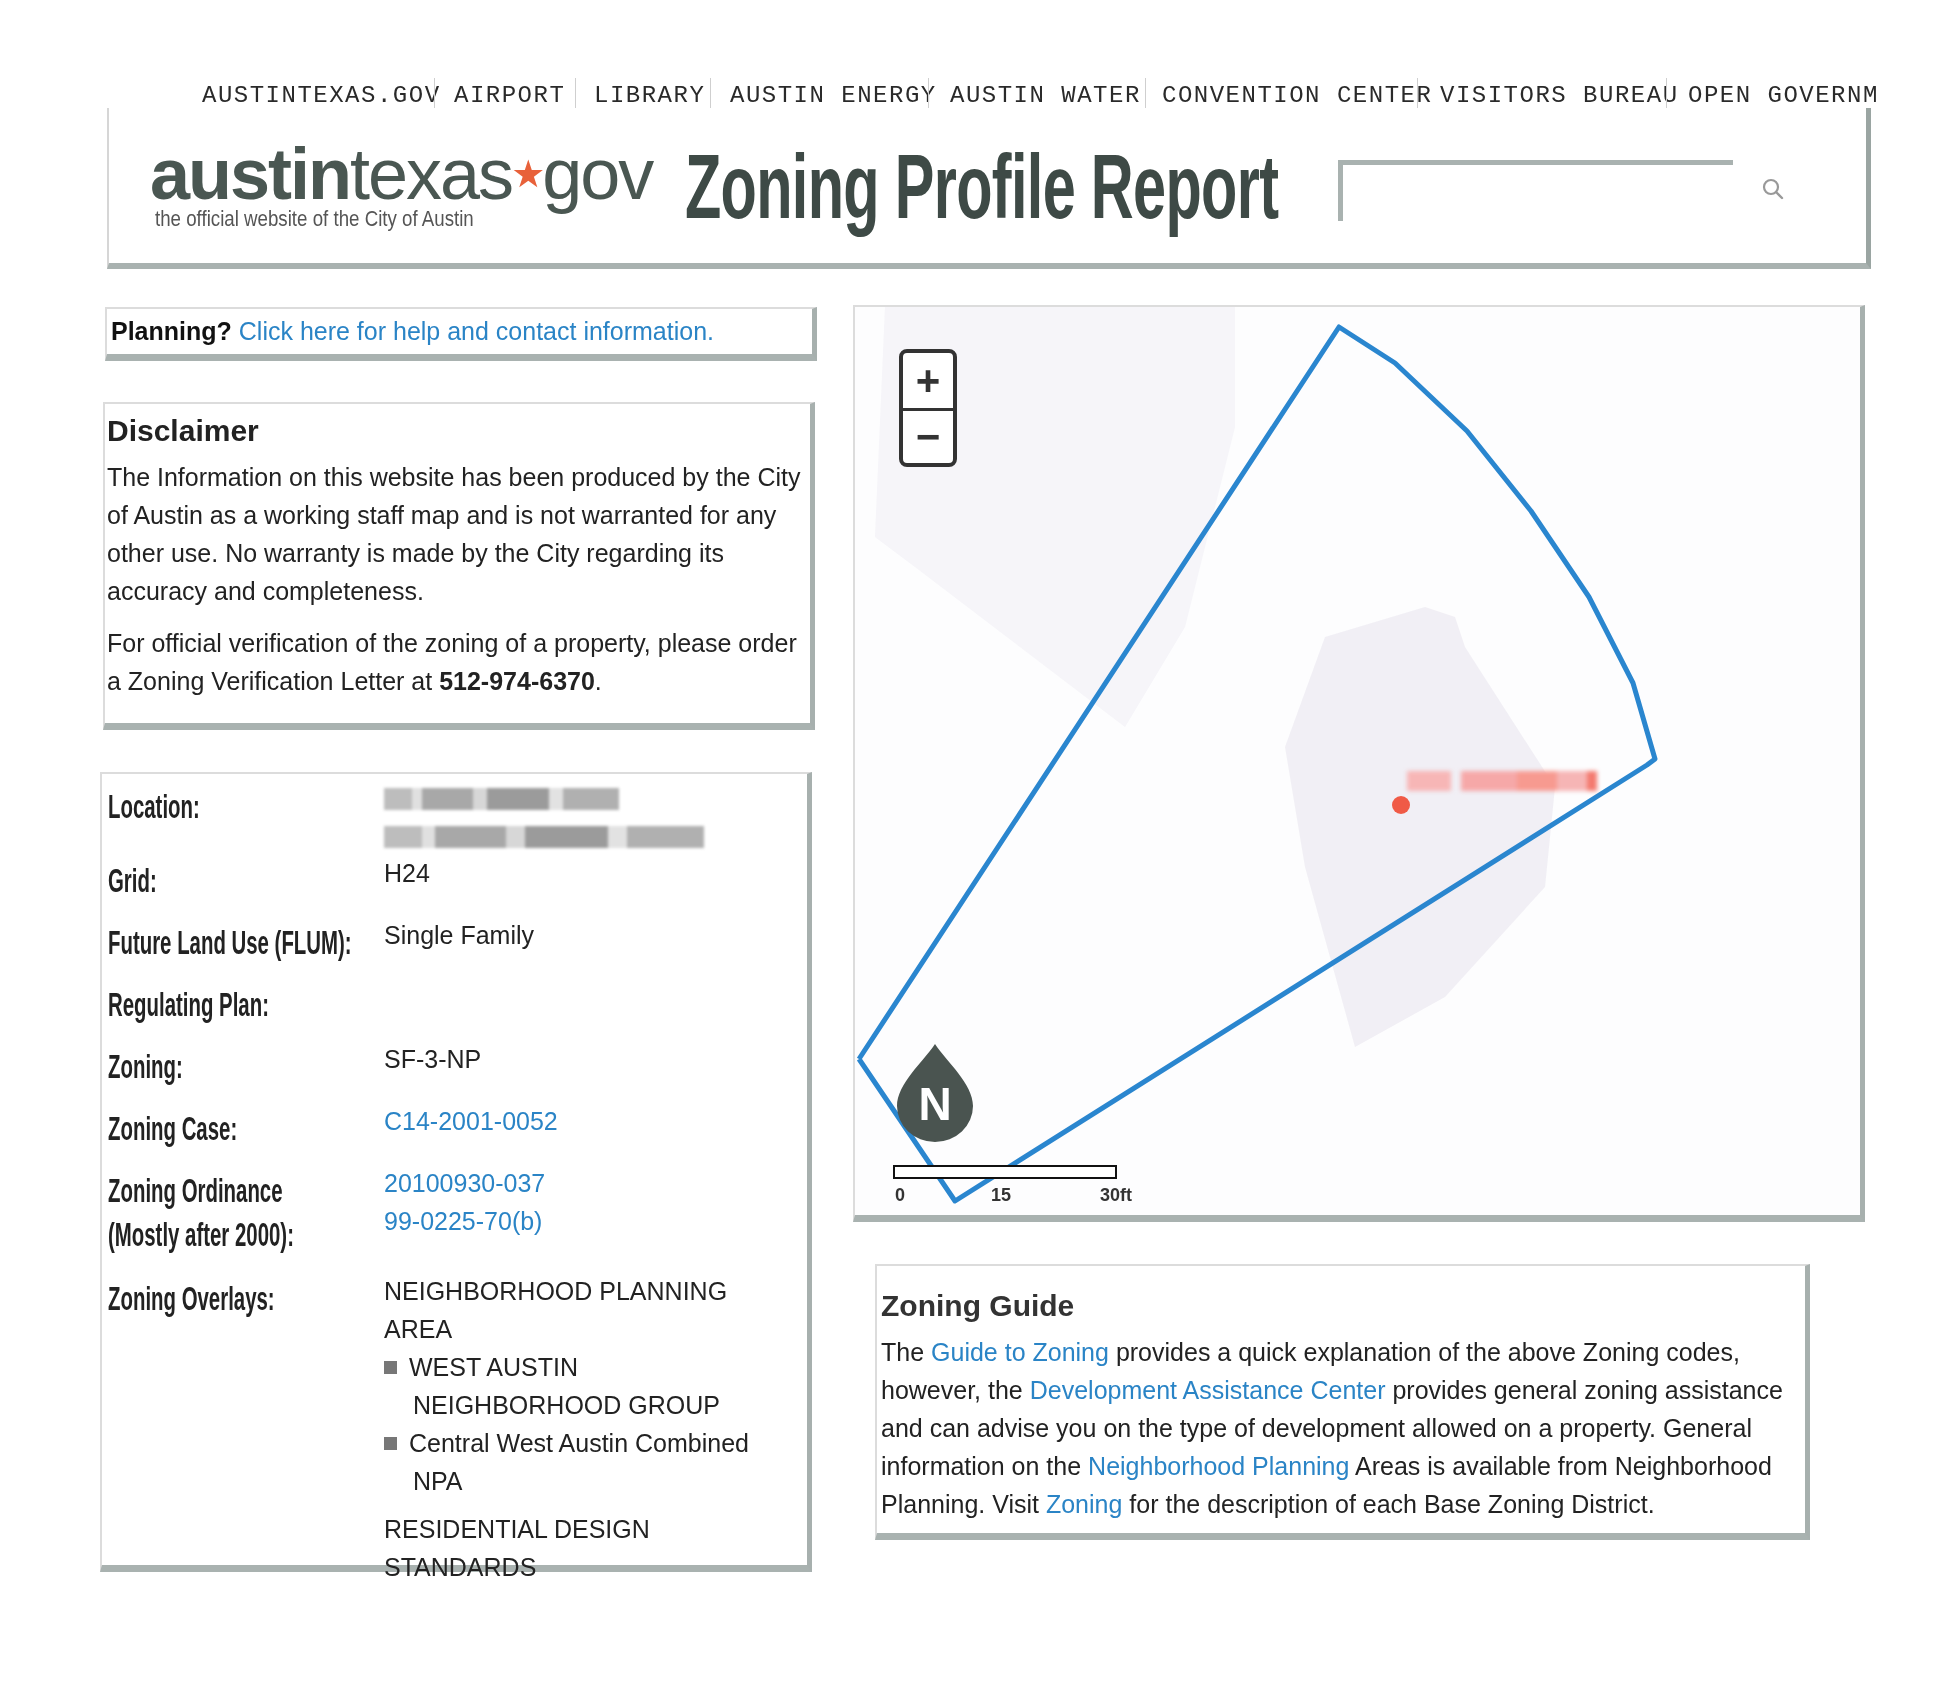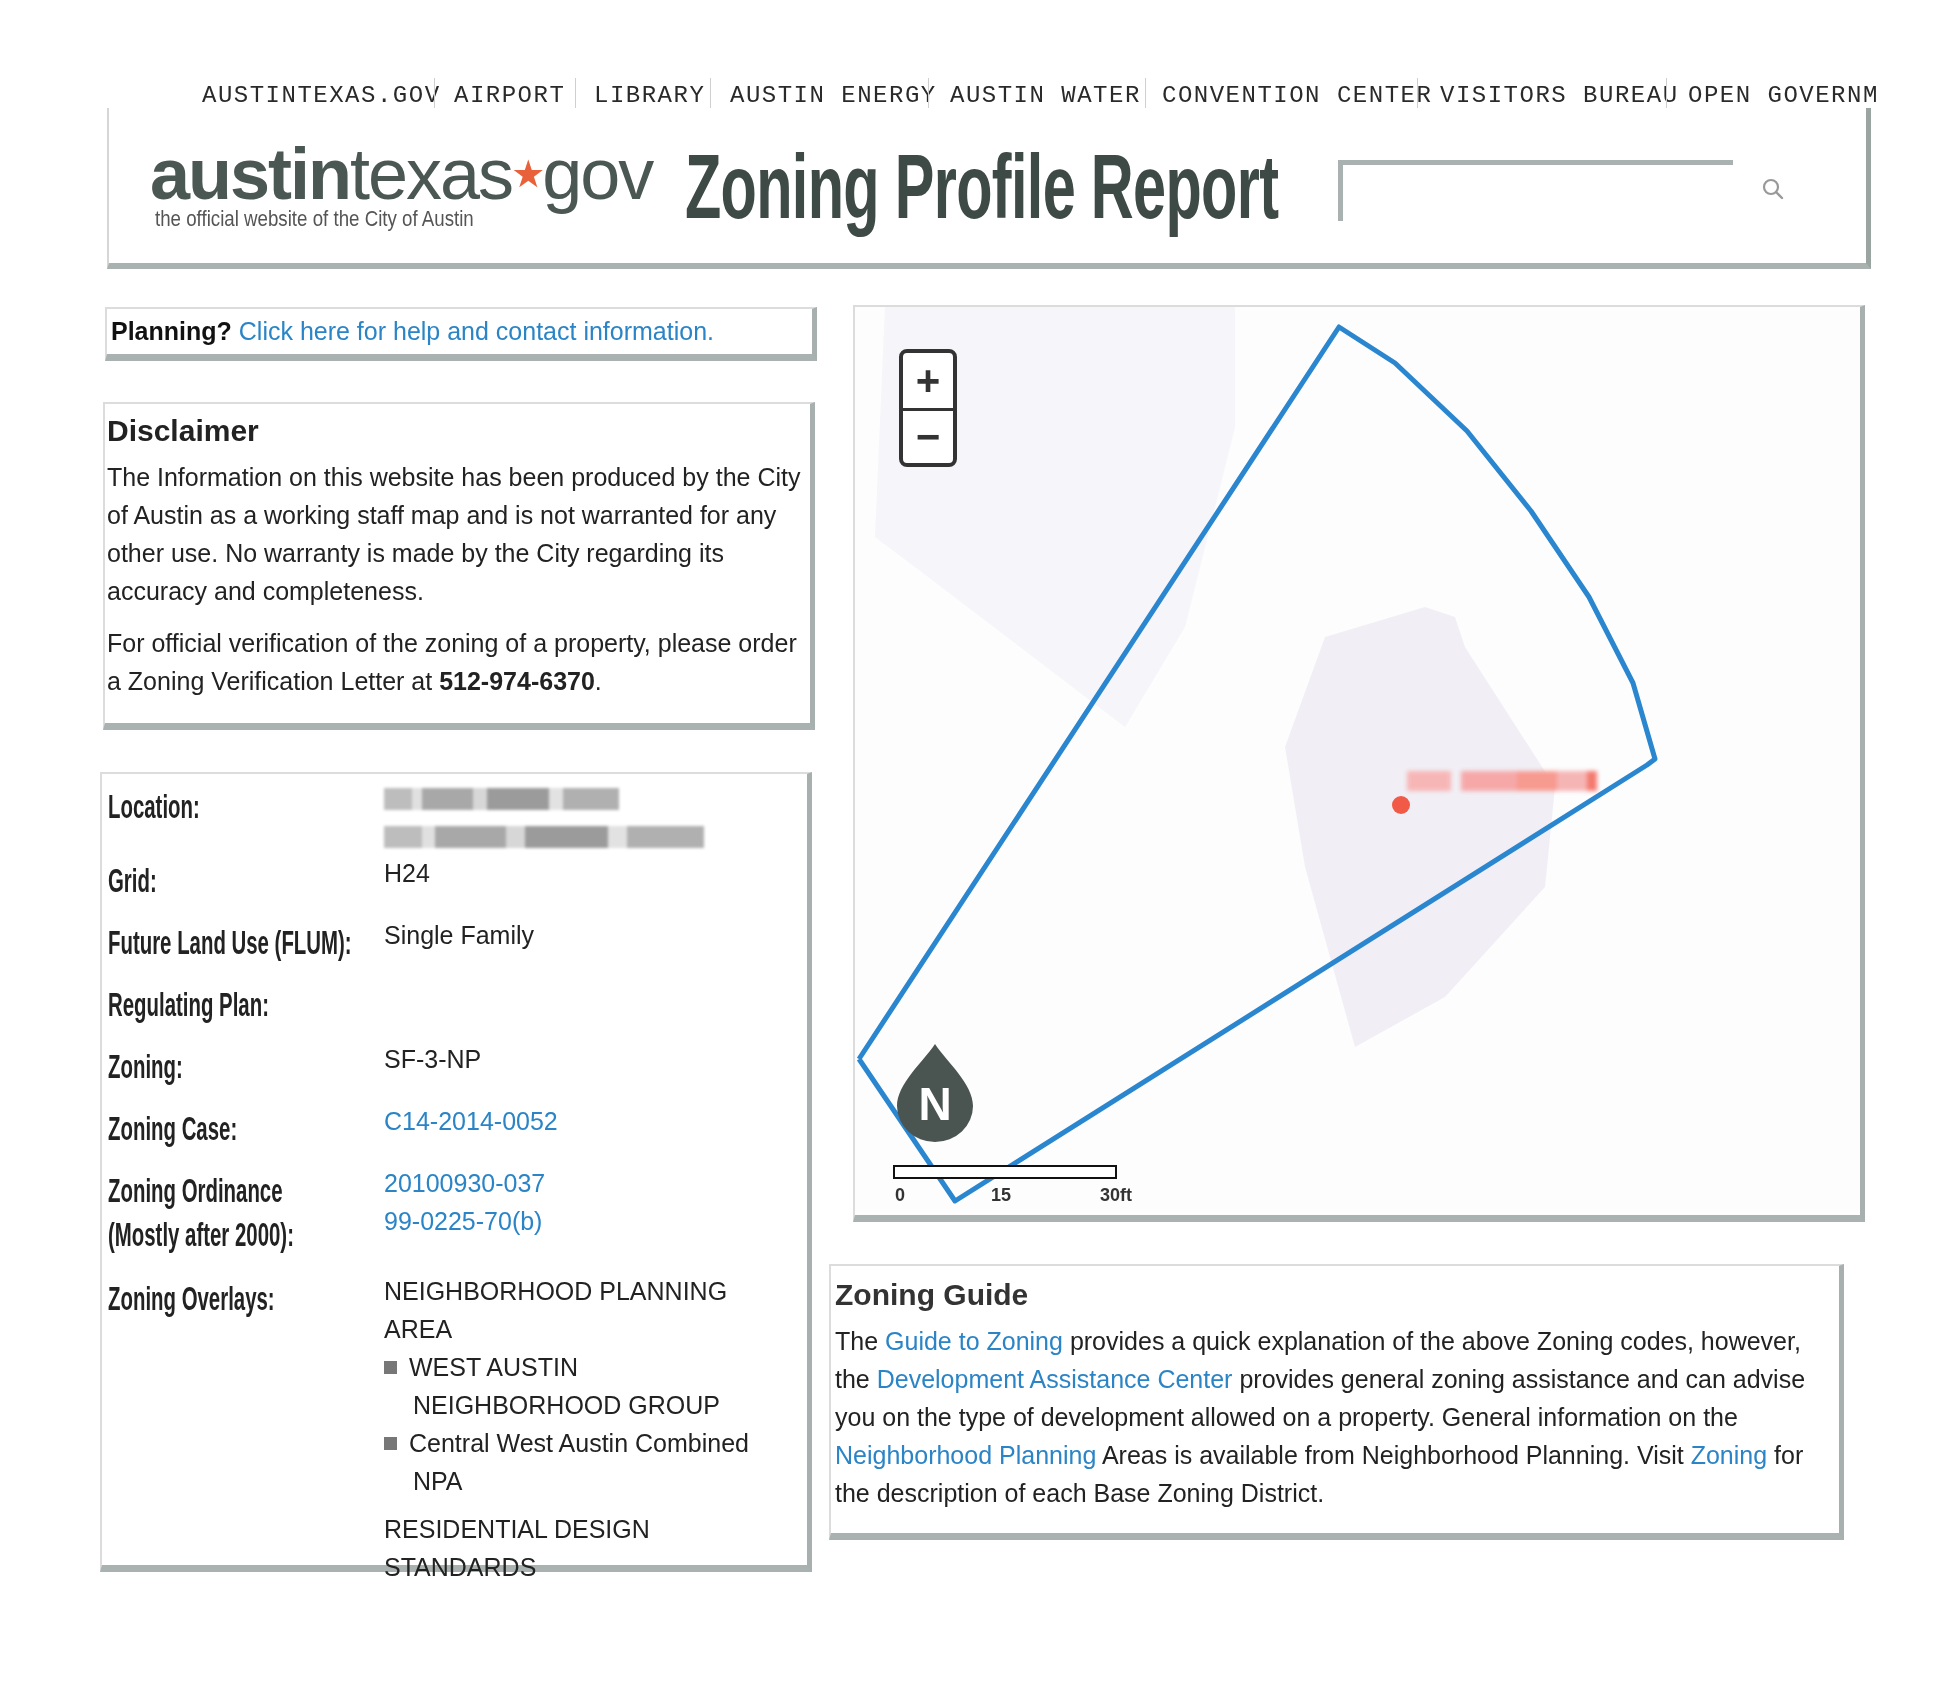--- a/index.html
+++ b/index.html
@@ -41,21 +41,21 @@
   .zoom-ctrl { position:absolute; left:44px; top:42px; width:58px; height:118px; border:4px solid #333; border-radius:8px; background:#fff; box-sizing:border-box; }
   .zoom-btn { position:absolute; left:0; width:50px; height:55px; display:flex; align-items:center; justify-content:center; font-size:42px; font-weight:bold; color:#333; line-height:1; cursor:pointer; }
   .zoom-in { top:0; border-bottom:3px solid #333; }
   .zoom-out { top:56px; }
   .north { position:absolute; left:40px; top:735px; width:80px; height:100px; }
   .scalebar { position:absolute; left:38px; top:858px; width:224px; height:14px; border:2px solid #111; background:#fff; box-sizing:border-box; }
   .scale-lbl { position:absolute; top:878px; font-size:18px; font-weight:bold; color:#333; }
   .label-blur { position:absolute; left:552px; top:464px; width:200px; height:20px; background:linear-gradient(90deg,#f7b6b6 0 22%,transparent 22% 27%,#f6a8a8 27% 55%,#f79a90 55% 75%,#f6b5b5 75% 90%,#f47a6f 90% 95%,transparent 95%); filter:blur(2px); }
   .map-dot { position:absolute; left:537px; top:489px; width:18px; height:18px; border-radius:50%; background:#f05a46; }
 
-  .guide { left:829px; top:1264px; width:1015px; height:276px; padding:12px 4px; }
+  .guide { left:875px; top:1264px; width:935px; height:276px; padding:23px 4px; }
   .guide h2 { margin:0 0 10px 0; font-size:30px; font-weight:bold; color:#333; }
   .guide p { margin:0; font-size:25px; line-height:38px; color:#222; }
 </style>
 </head>
 <body>
 
 <div class="topnav-wrap">
   <span class="nav-item" style="left:12px">AUSTINTEXAS.GOV</span>
   <span class="nav-sep" style="left:244px"></span>
   <span class="nav-item" style="left:264px">AIRPORT</span>
@@ -109,21 +109,21 @@
   <div class="lbl" style="left:6px;top:146px">Future Land Use (FLUM):</div>
   <div class="val" style="top:142px">Single Family</div>
 
   <div class="lbl" style="left:6px;top:208px">Regulating Plan:</div>
   <div class="val" style="top:204px"></div>
 
   <div class="lbl" style="left:6px;top:270px">Zoning:</div>
   <div class="val" style="top:266px">SF-3-NP</div>
 
   <div class="lbl" style="left:6px;top:332px">Zoning Case:</div>
-  <div class="val link" style="top:328px">C14-2014-0052</div>
+  <div class="val link" style="top:328px">C14-2001-0052</div>
 
   <div class="lbl" style="left:6px;top:394px">Zoning Ordinance</div>
   <div class="lbl" style="left:6px;top:438px">(Mostly after 2000):</div>
   <div class="val link" style="top:390px">20100930-037</div>
   <div class="val link" style="top:428px">99-0225-70(b)</div>
 
   <div class="lbl" style="left:6px;top:502px">Zoning Overlays:</div>
   <div class="val" style="top:498px">NEIGHBORHOOD PLANNING</div>
   <div class="val" style="top:536px">AREA</div>
   <div class="val" style="top:574px"><span class="bullet"></span><span>WEST AUSTIN</span></div>

